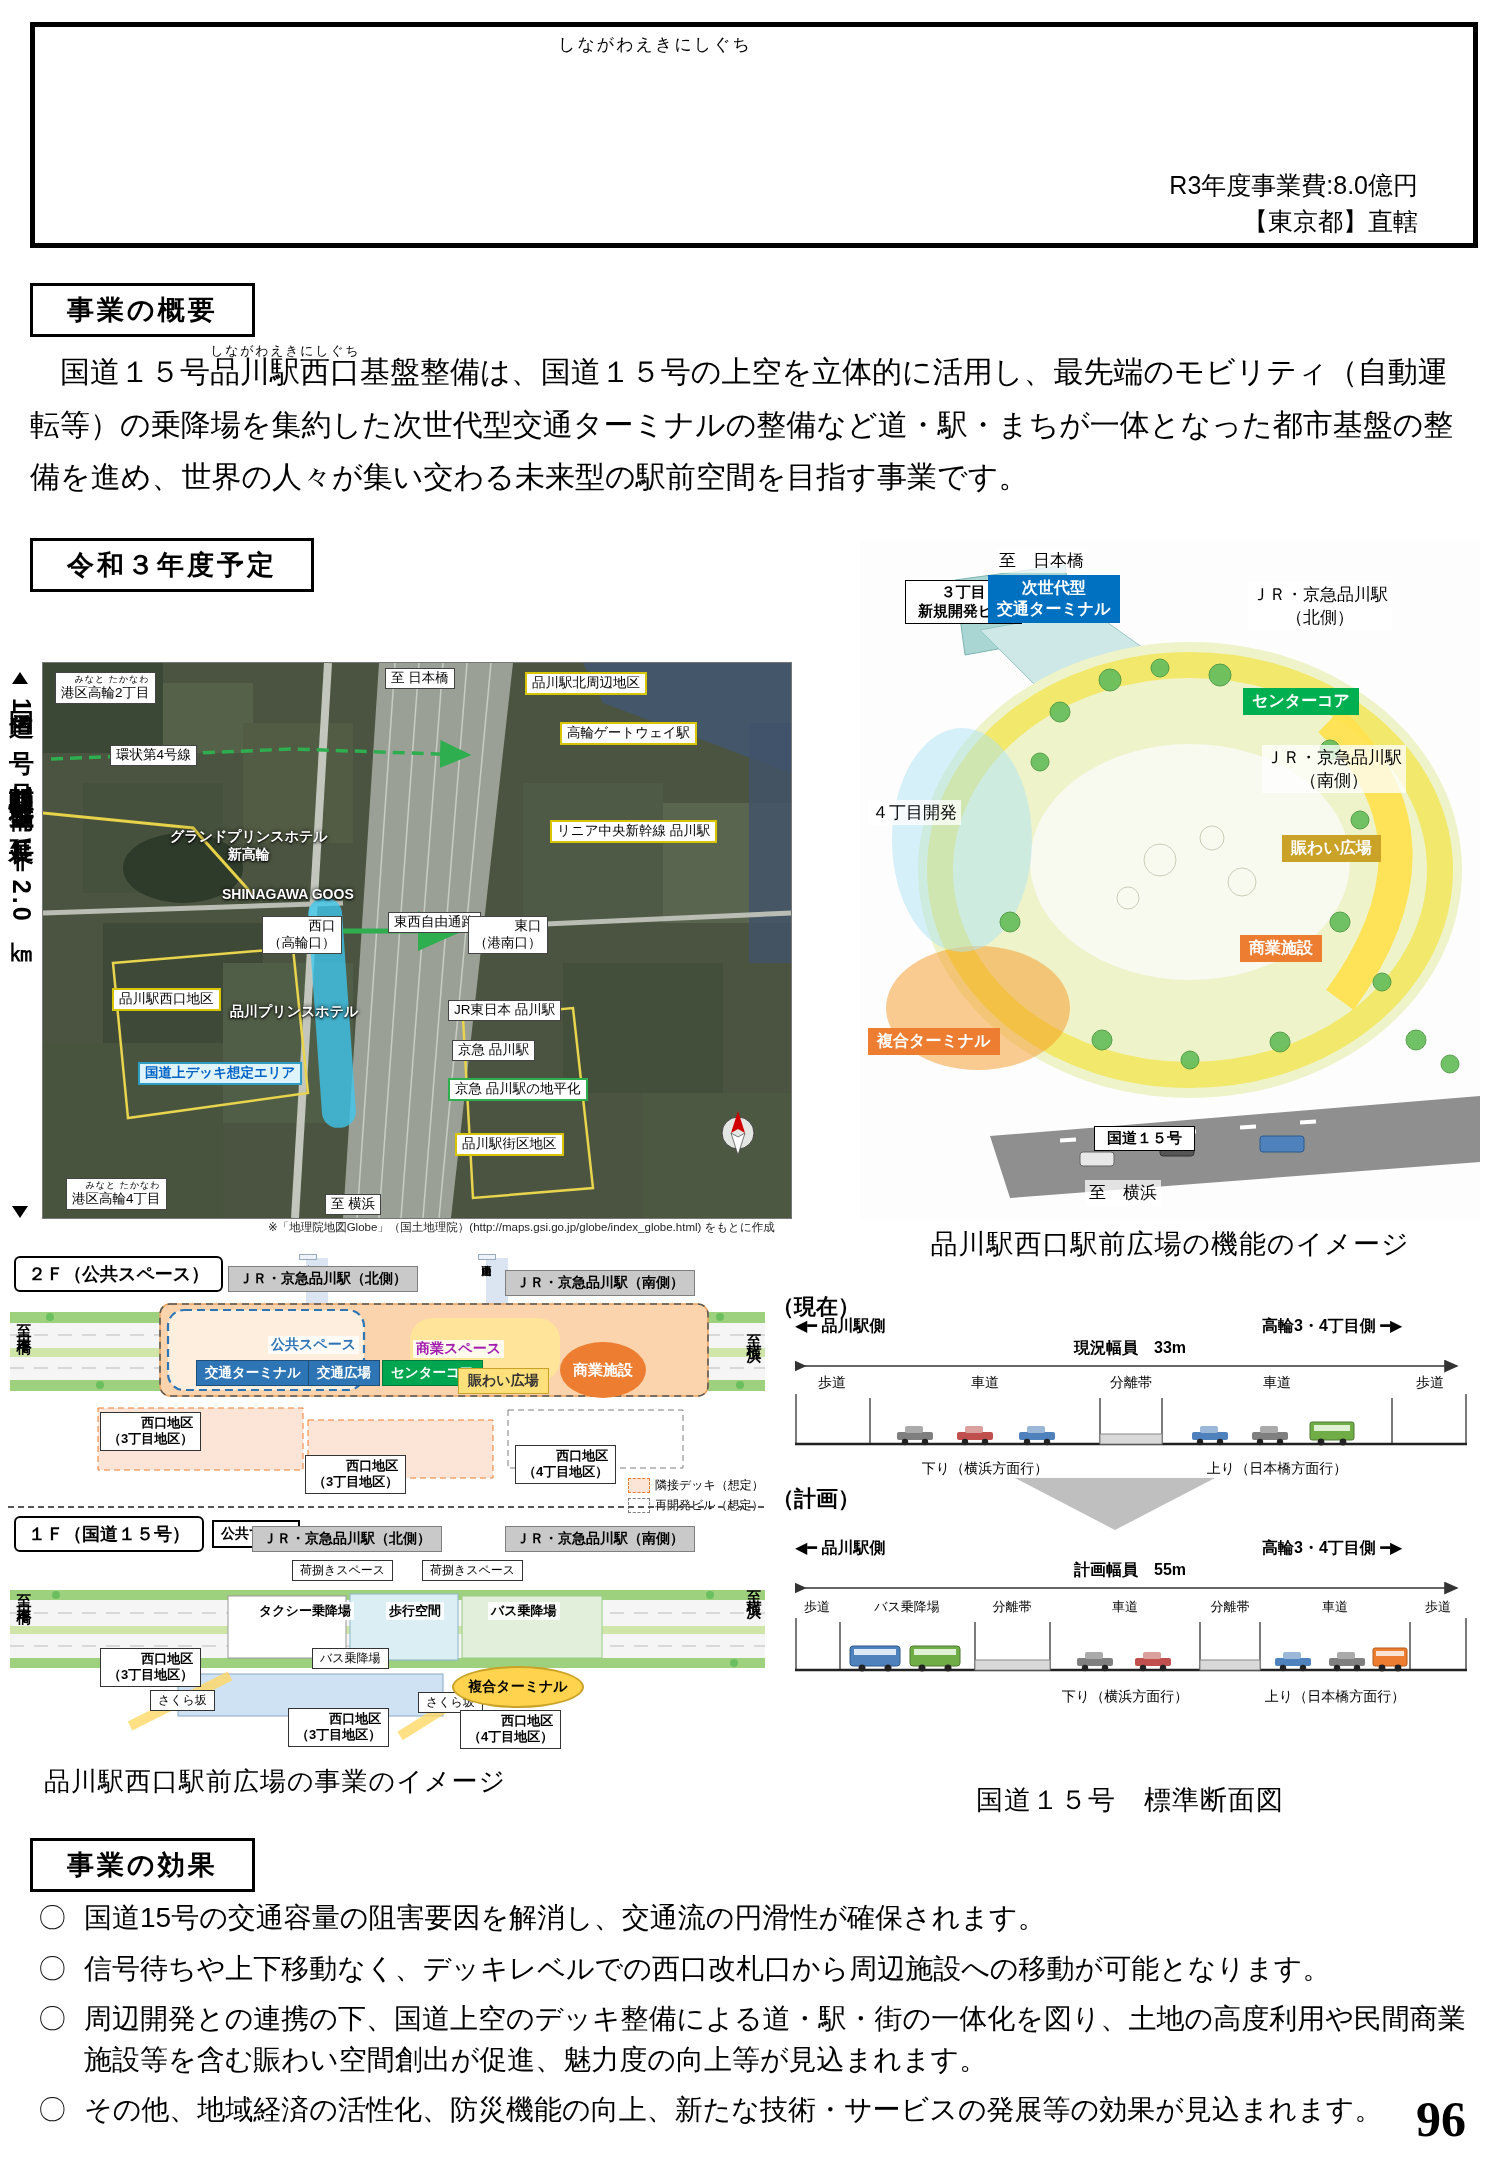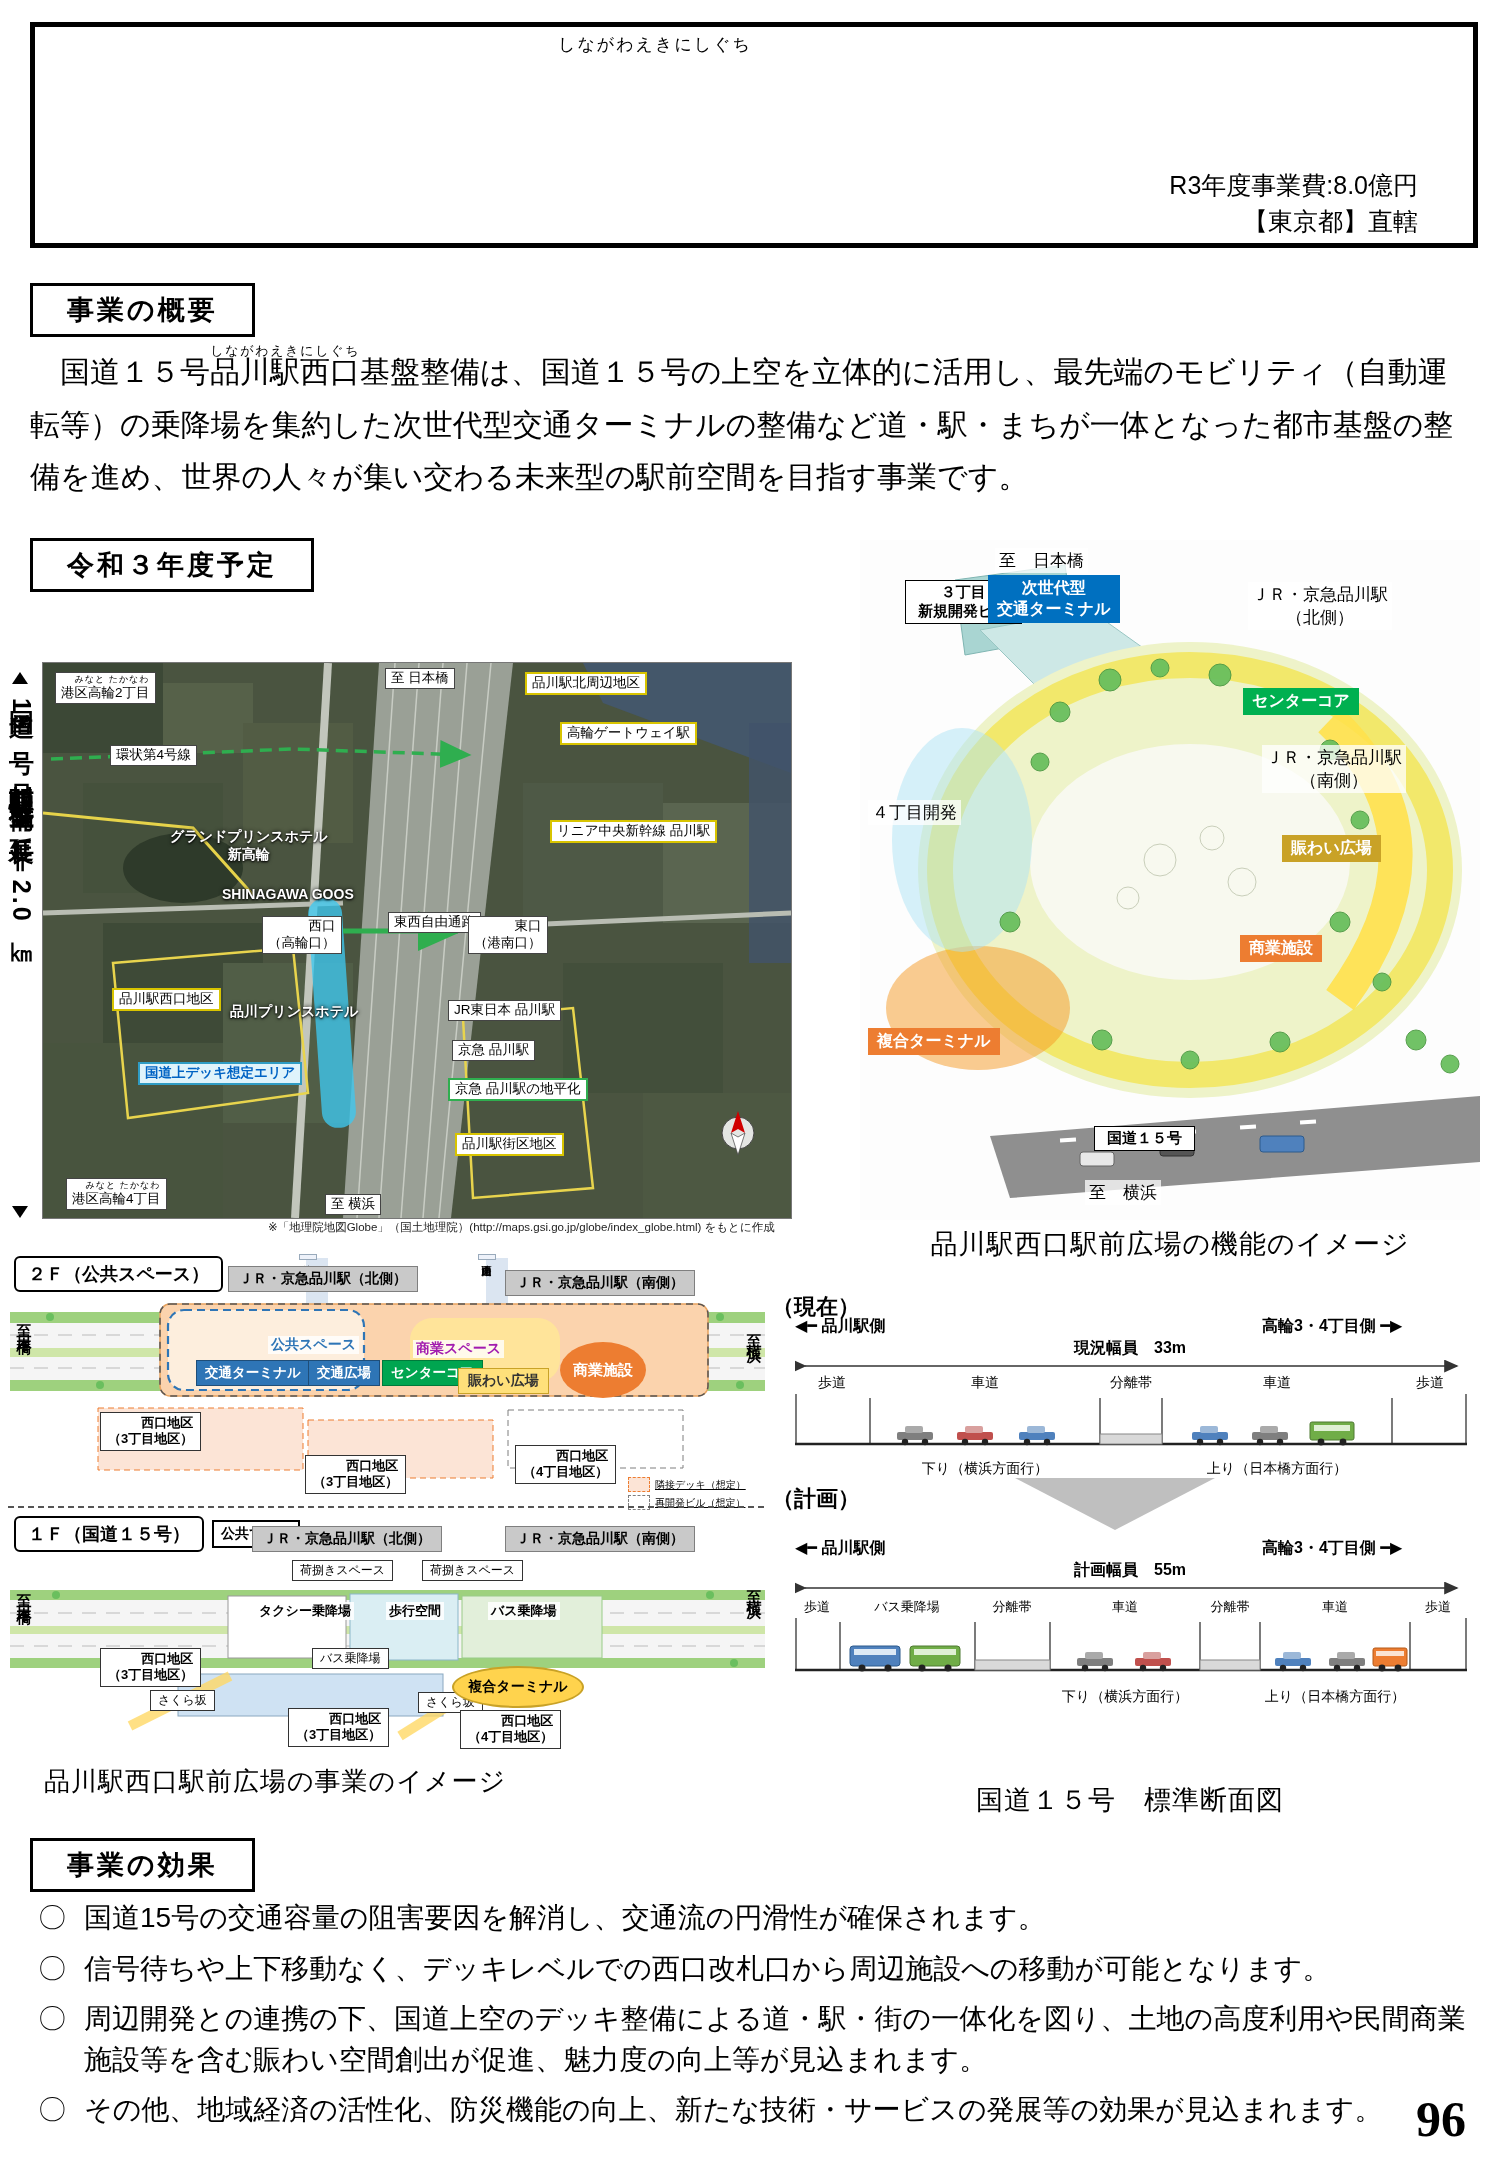--- a/index.html
+++ b/index.html
@@ -62,21 +62,21 @@
   .wbox.small{font-size:12px;font-weight:normal;}
   .vert-label{position:absolute;writing-mode:vertical-rl;font-size:15px;font-weight:bold;letter-spacing:3px;}
   .vert-mini{position:absolute;writing-mode:vertical-rl;font-size:10.5px;background:#eef2fa;border:1px solid #9ab;padding:2px 1px;}
   .tag-blue{position:absolute;background:#2e75b6;color:#fff;border:1px solid #1f4e79;font-size:13.5px;font-weight:bold;padding:3px 8px;}
   .tag-green{position:absolute;background:#00a550;color:#fff;border:1px solid #007a3b;font-size:13.5px;font-weight:bold;padding:3px 8px;}
   .tag-yellow{position:absolute;background:#ffe07a;color:#333;border:1px solid #c9a227;font-size:14px;font-weight:bold;padding:3px 9px;}
   .tag-circle{position:absolute;background:#ed7d31;color:#fff;border-radius:50%;display:flex;align-items:center;
               justify-content:center;font-size:15px;font-weight:bold;width:86px;height:56px;}
   .space-note-blue{position:absolute;color:#2e75b6;font-size:14px;font-weight:bold;background:rgba(255,255,255,.8);padding:0 3px;}
   .space-note-orange{position:absolute;color:#a21caf;font-size:14px;font-weight:bold;background:rgba(255,255,255,.8);padding:0 3px;}
-  .legend{position:absolute;left:628px;top:1477px;font-size:10px;text-decoration:underline;}
+  .legend{position:absolute;left:628px;top:1477px;font-size:12px;}
   .legend-row{display:flex;align-items:center;gap:5px;margin-bottom:3px;}
   .legend-swatch{width:20px;height:13px;display:inline-block;}
   .legend-swatch.deck{background:#fce4d6;border:1.5px dashed #ed7d31;}
   .legend-swatch.bldg{background:#fff;border:1.5px dashed #7f7f7f;}
   .plan-separator{position:absolute;left:8px;top:1506px;width:756px;border-top:2px dashed #555;}
   .ellipse-yellow{position:absolute;background:#ffd34d;border:2px solid #c9a227;border-radius:50%;
                   display:flex;align-items:center;justify-content:center;font-size:14px;font-weight:bold;}
   .plain-note{position:absolute;font-size:13px;background:rgba(255,255,255,.85);padding:0 3px;font-weight:bold;}
 
   

